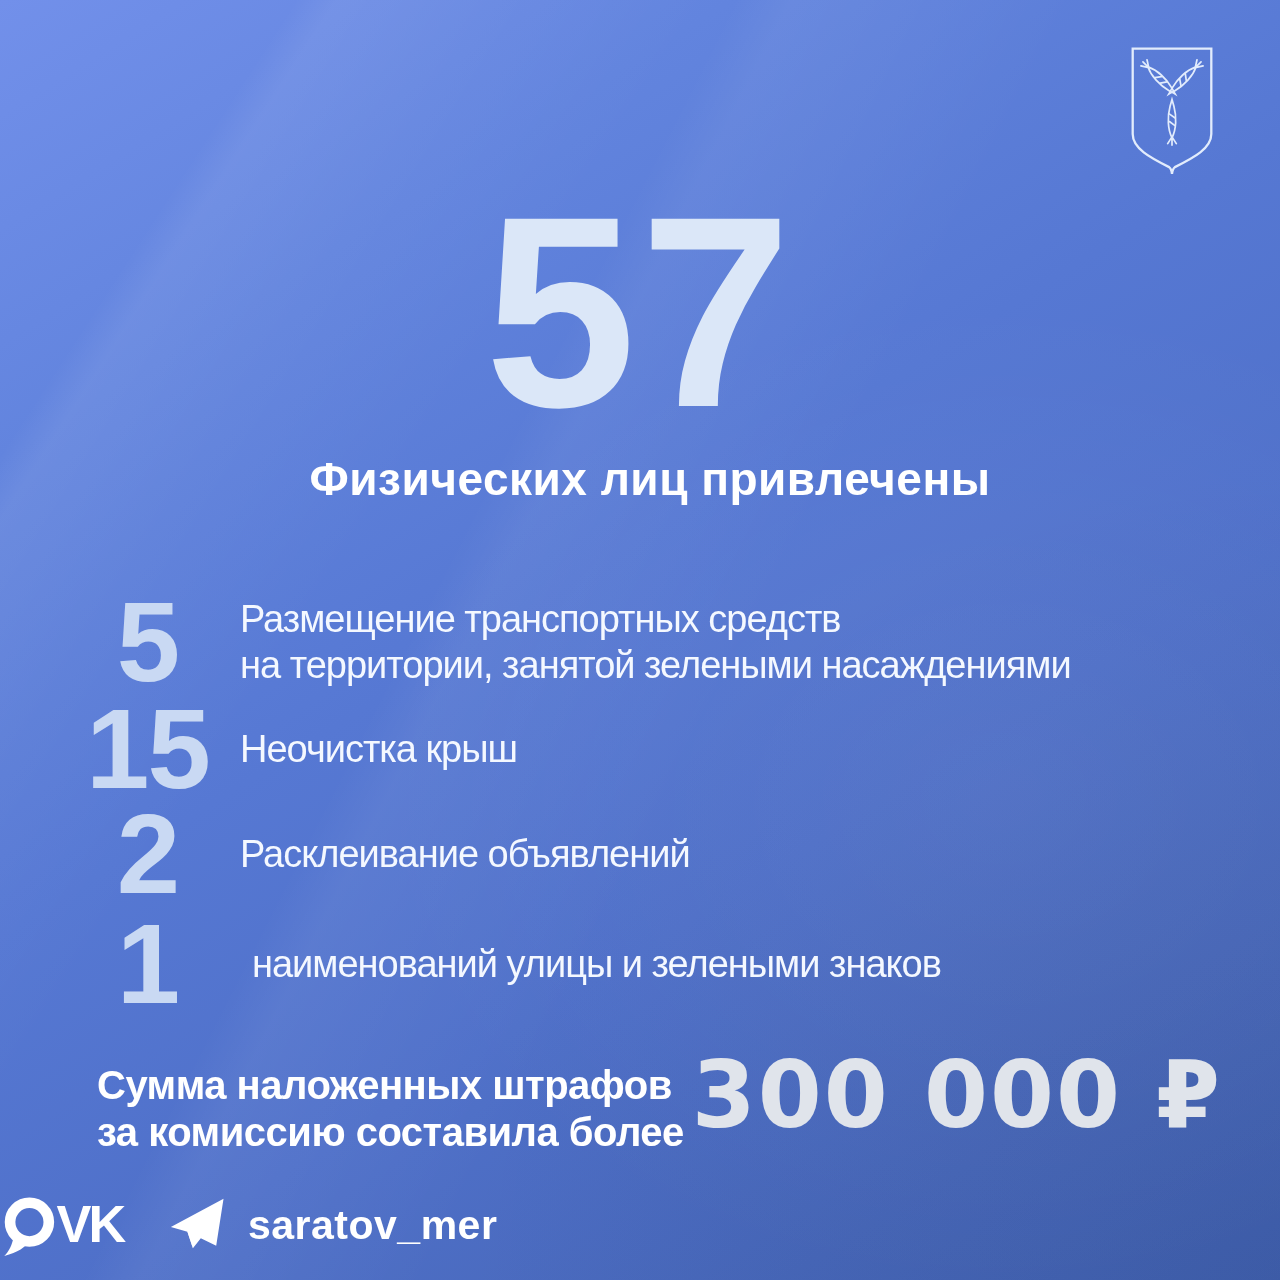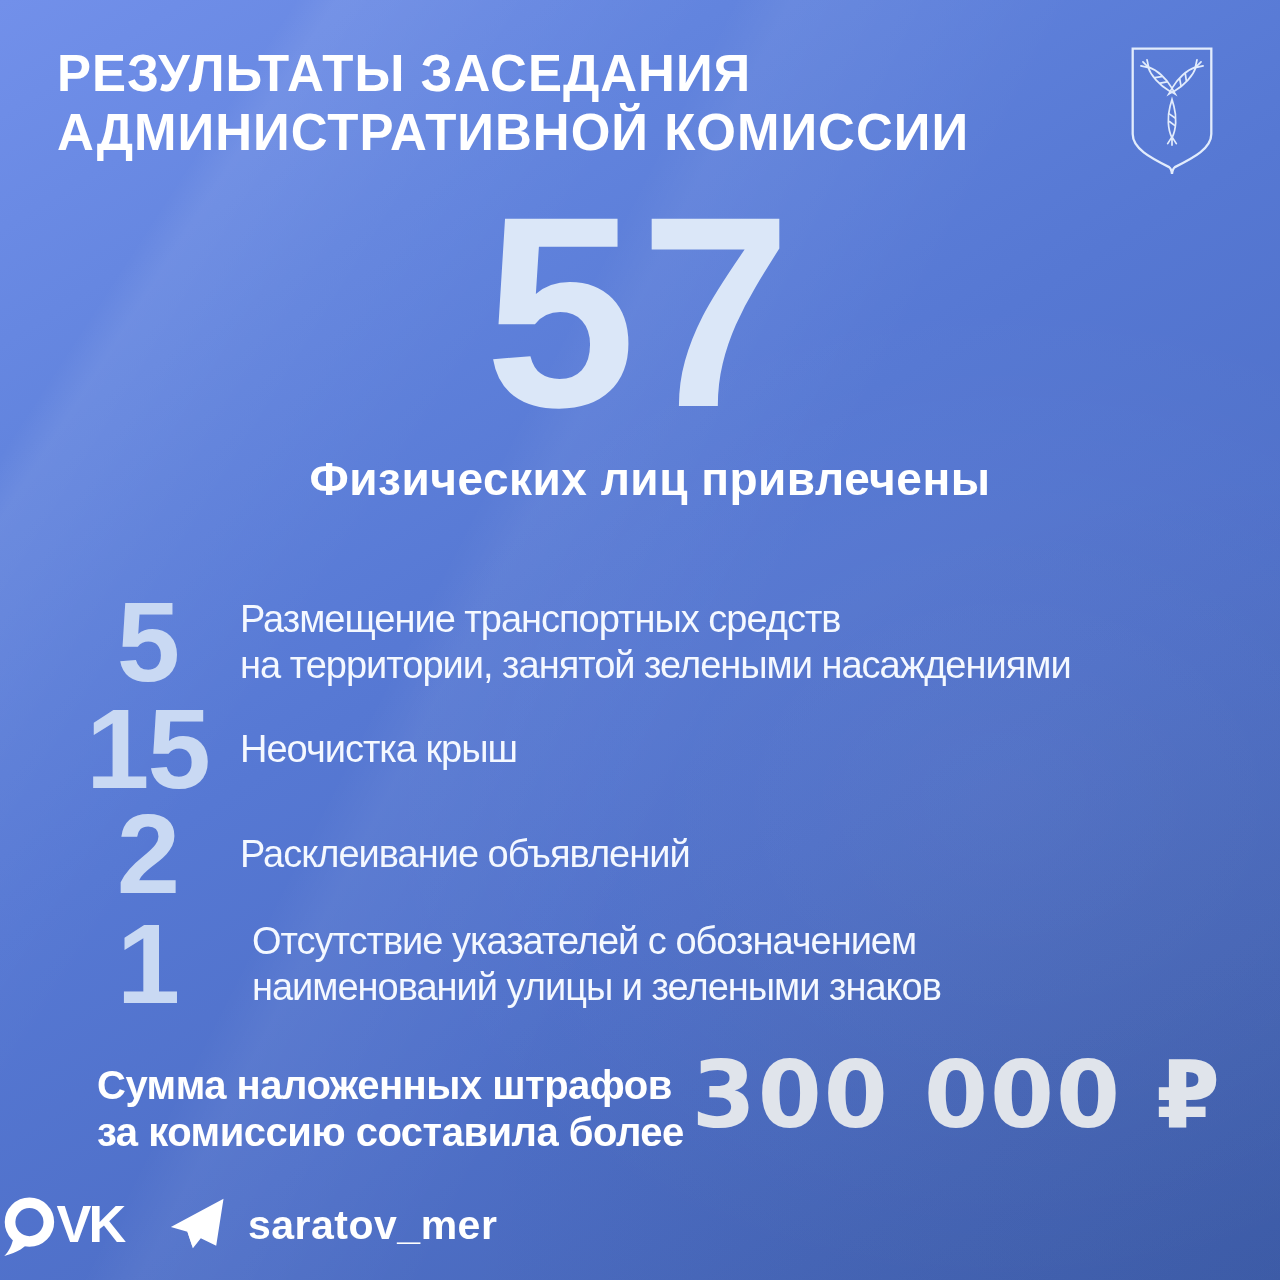--- a/index.html
+++ b/index.html
@@ -73,24 +73,20 @@
   .vk-logo { width:148px; height:62px; }
   .tg-icon { width:60px; height:56px; }
   .handle { font-size:41px; font-weight:bold; color:#ffffff; letter-spacing:0.5px; }
 </style>
 </head>
 <body>
 
 <div class="poster">
   <div class="streaks"></div>
 
-  <h1 class="title">
-    <span>РЕЗУЛЬТАТЫ ЗАСЕДАНИЯ</span>
-    <span>АДМИНИСТРАТИВНОЙ КОМИССИИ</span>
-  </h1>
 
   <svg class="emblem" viewBox="0 0 100 145" aria-hidden="true">
     <defs>
       <g id="fish" stroke="#e2ecfc" stroke-width="1.8" fill="none" stroke-linecap="round">
         <path d="M0,0 C4.5,9 5,22 2,33 C1,36.5 0.4,38.5 0,40 C-0.4,38.5 -1,36.5 -2,33 C-5,22 -4.5,9 0,0 Z"></path>
         <path d="M0,1 L-4.5,-6 M0,1 L4.5,-6 M0,1 L0,-7.5"></path>
         <path d="M-2.7,13 L2.7,17 M-2.9,21 L2.9,25"></path>
       </g>
     </defs>
     <path d="M9,7 H91 V96 C91,111 73,120.5 53,130.5 C51.5,131.6 50.5,133.8 50,137.5 C49.5,133.8 48.5,131.6 47,130.5 C27,120.5 9,111 9,96 Z" stroke="#e2ecfc" stroke-width="2.4" fill="none"></path>
@@ -125,21 +121,20 @@
     <div class="num">2</div>
     <div class="txt">
       <span>Расклеивание объявлений</span>
 
     </div>
   </div>
 
   <div class="item item-4">
     <div class="num">1</div>
     <div class="txt">
-      <span>Отсутствие указателей с обозначением</span>
       <span>наименований улицы и зелеными знаков</span>
     </div>
   </div>
 
   <div class="fines-label">
     <span>Сумма наложенных штрафов</span>
     <span>за комиссию составила более</span>
   </div>
   <div class="fines-amount">300 000 ₽</div>
 

